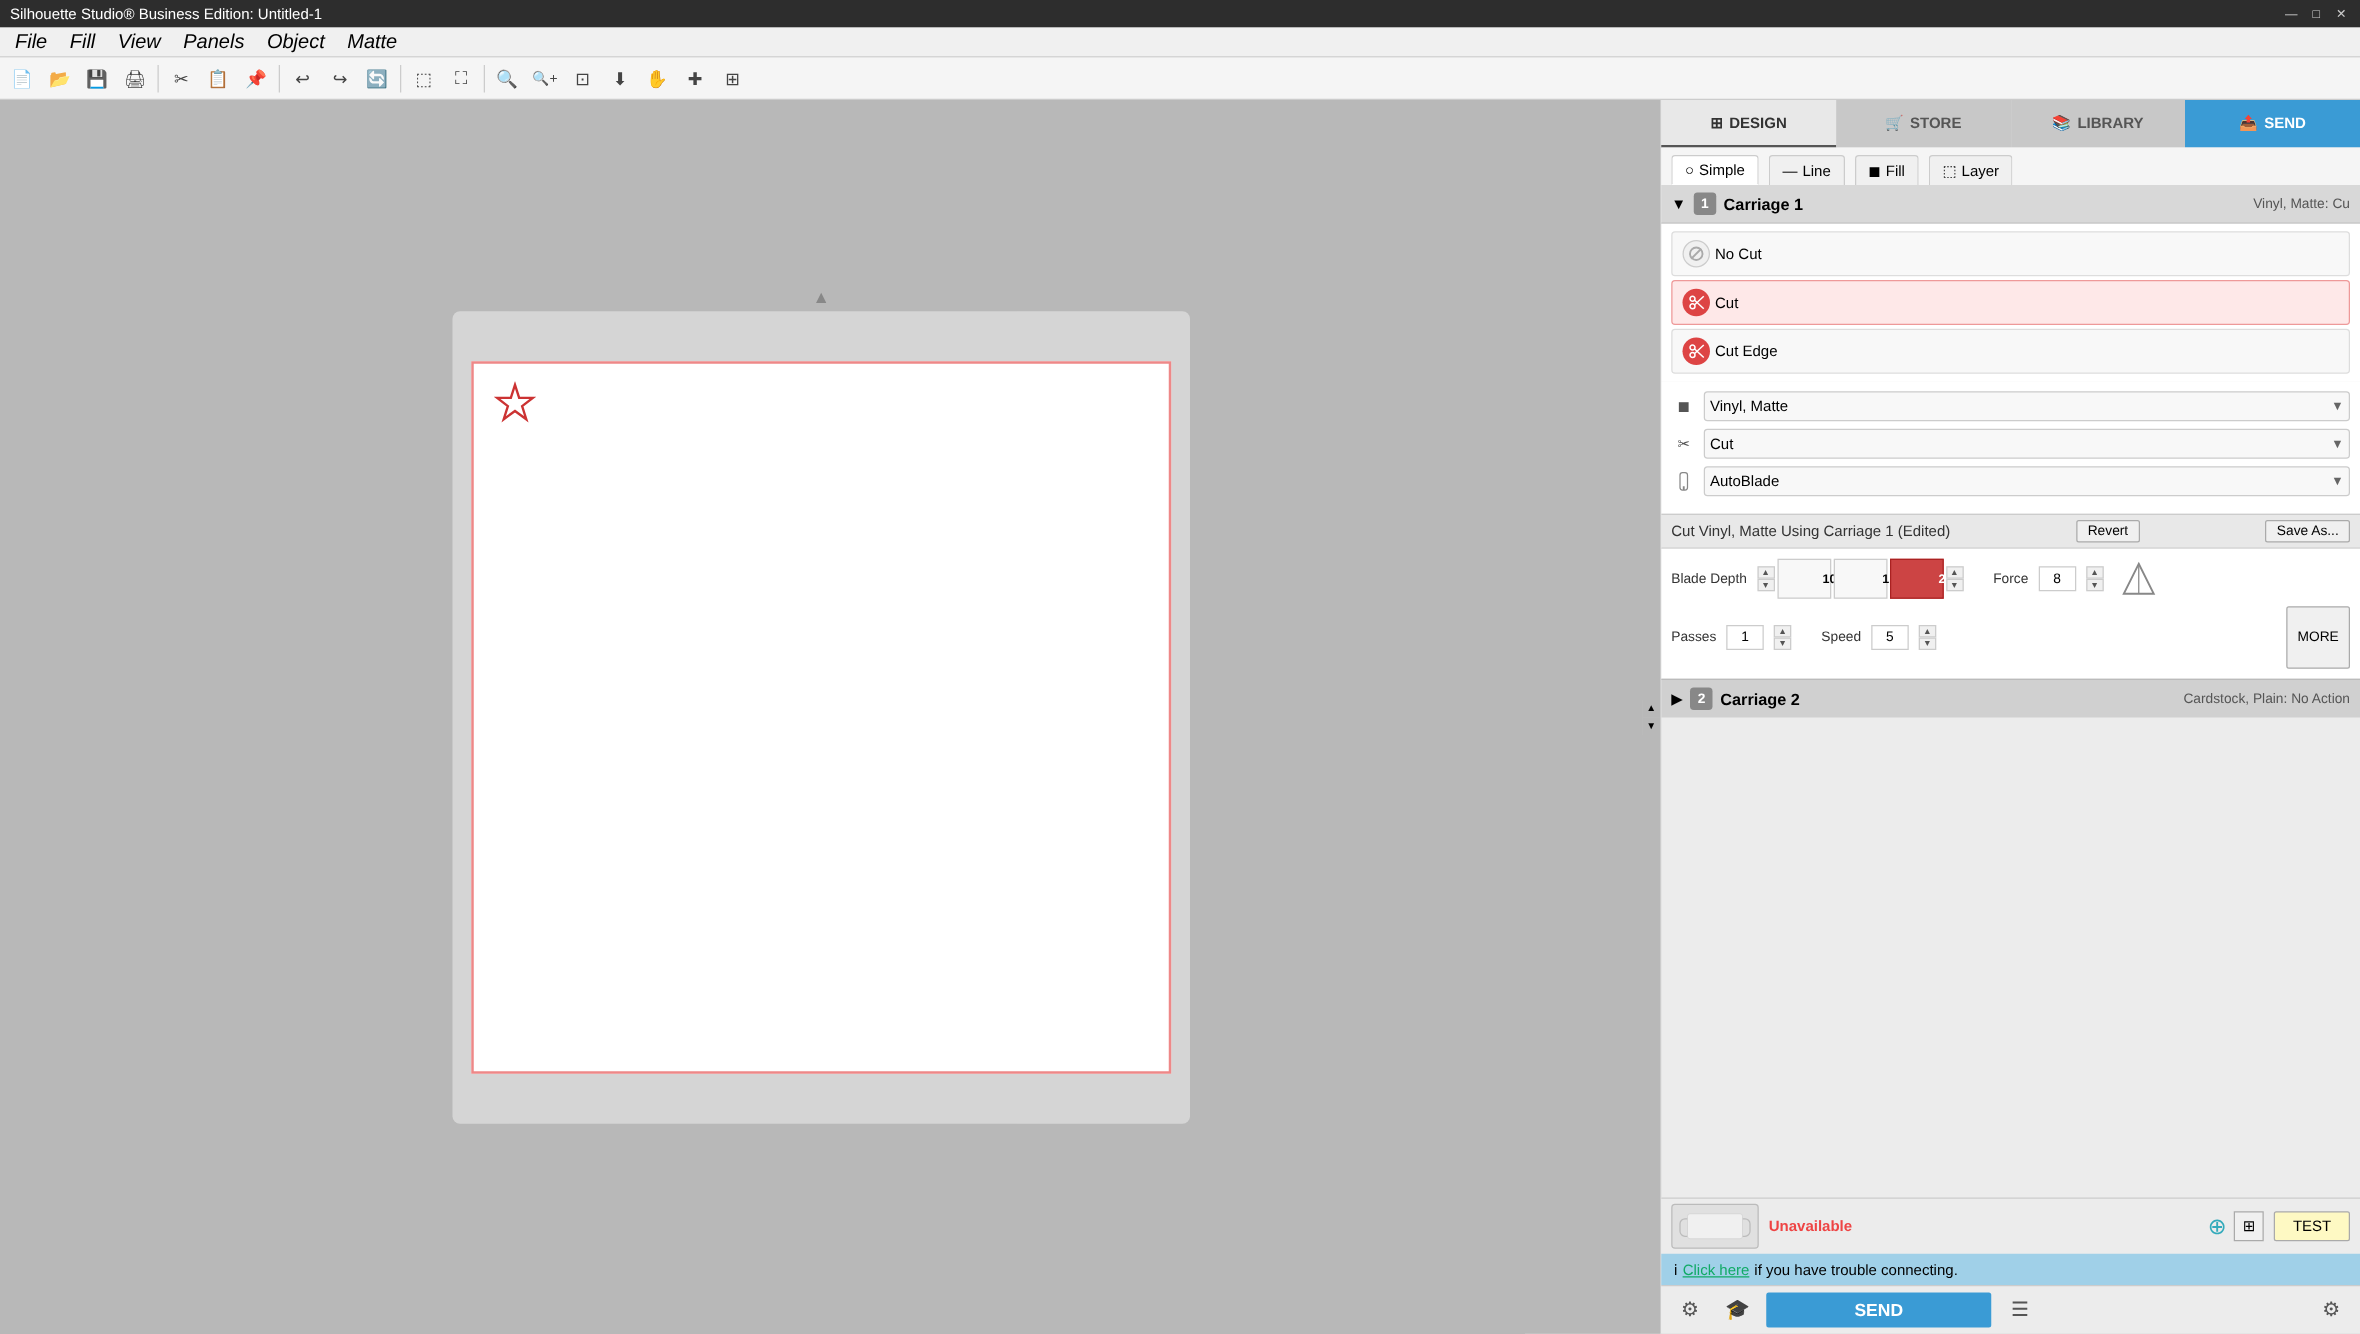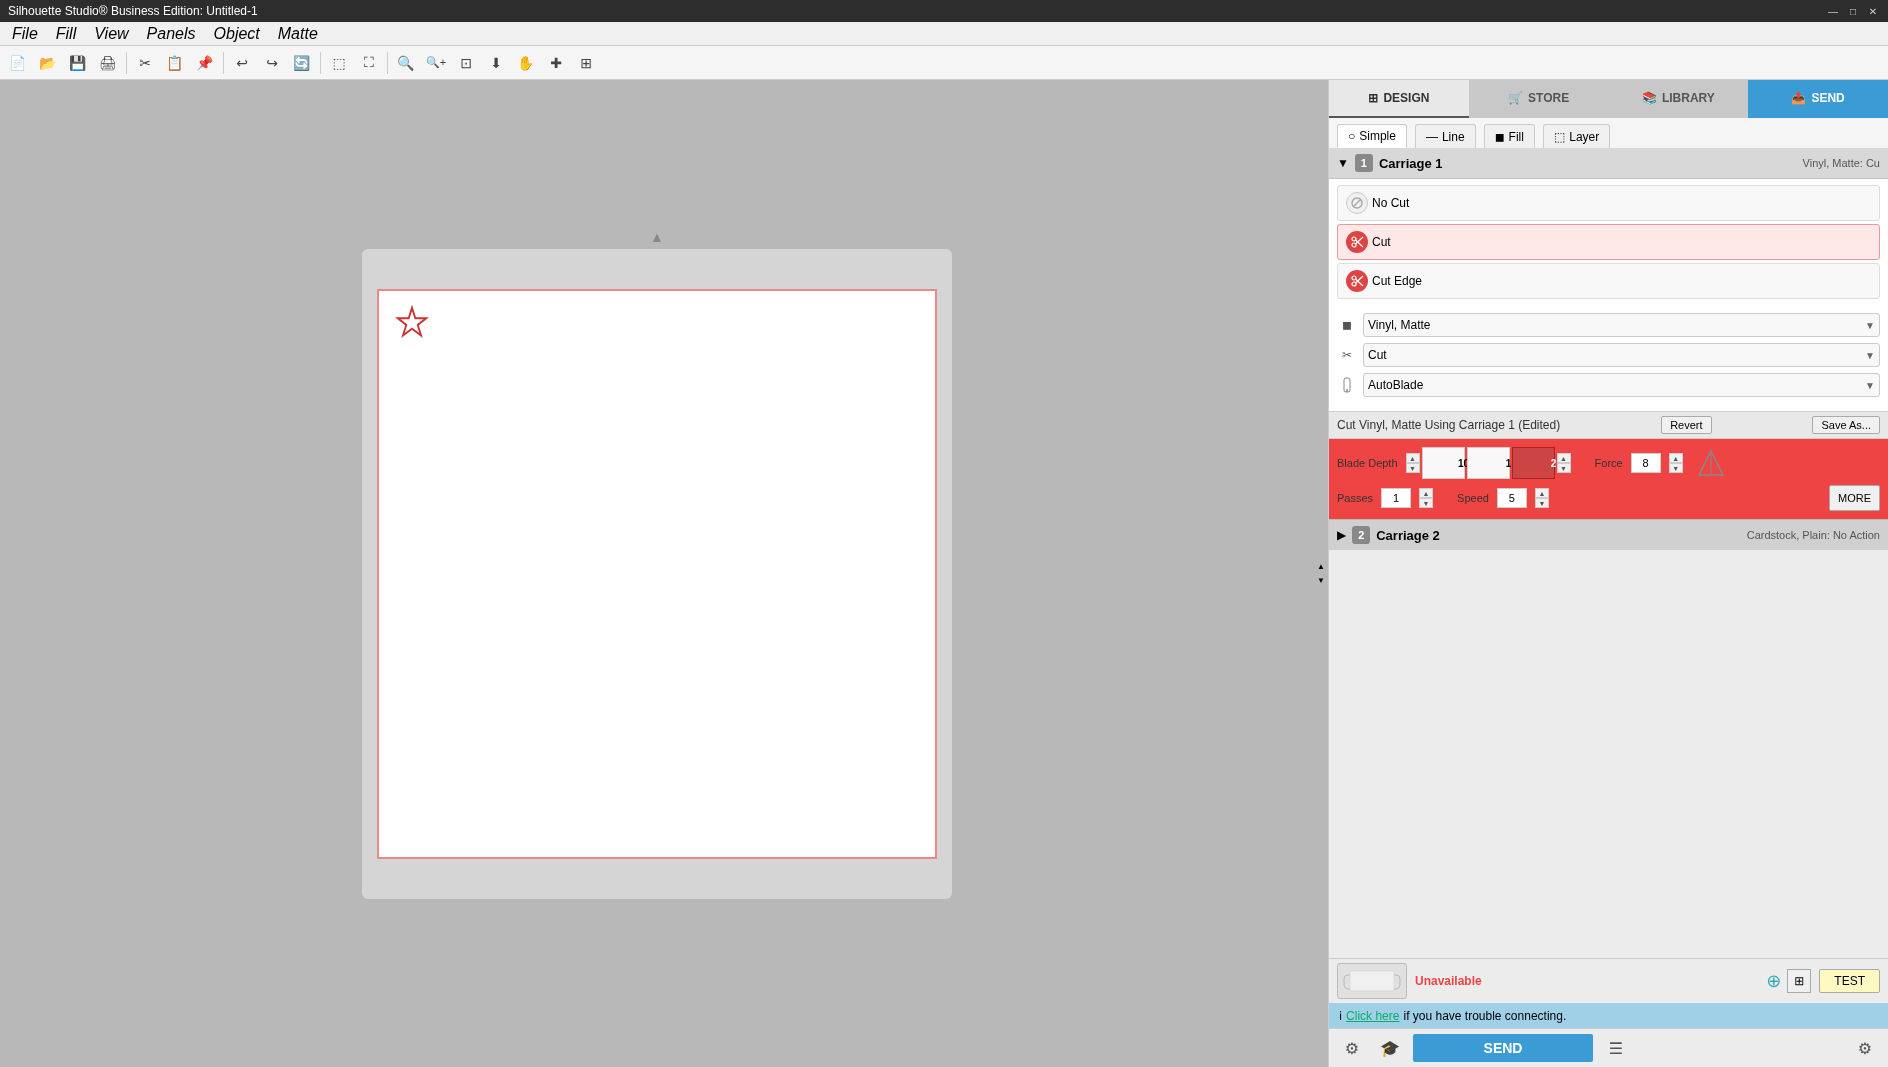--- a/index.html
+++ b/index.html
@@ -290,21 +290,21 @@
       cursor: pointer; font-size: 7px; color: #555;
       border: 1px solid #ccc; background: #f0f0f0;
     }
     .value-display {
       width: 30px; height: 20px;
       border: 1px solid #ccc;
       display: flex; align-items: center; justify-content: center;
       background: white; font-size: 11px;
     }
     .more-btn {
-      padding: 6px 8px;
+      padding: 18px 8px;
       border: 1px solid #aaa;
       background: #f0f0f0;
       border-radius: 2px;
       cursor: pointer;
       font-size: 11px;
     }
     .blade-icon-area {
       width: 40px; height: 30px;
       display: flex; align-items: center; justify-content: center;
     }
@@ -601,21 +601,21 @@
           </div>
         </div>
       </div>
 
       <div class="cut-settings-bar">
         <span>Cut Vinyl, Matte Using Carriage 1 (Edited)</span>
         <button class="revert-btn">Revert</button>
         <button class="save-as-btn">Save As...</button>
       </div>
 
-      <div style="background:#ef4444;padding:8px;">
+      <div style="background:#ffffff;padding:8px;">
 
         <div style="display:flex;align-items:center;gap:8px;margin-bottom:6px;">
 
           <span class="settings-label">Blade Depth</span>
           <div style="display:flex;align-items:center;gap:2px;">
             <div class="spinner-arrows">
               <div class="spinner-up">▲</div>
               <div class="spinner-down">▼</div>
             </div>
             <div class="blade-segment">10</div>

